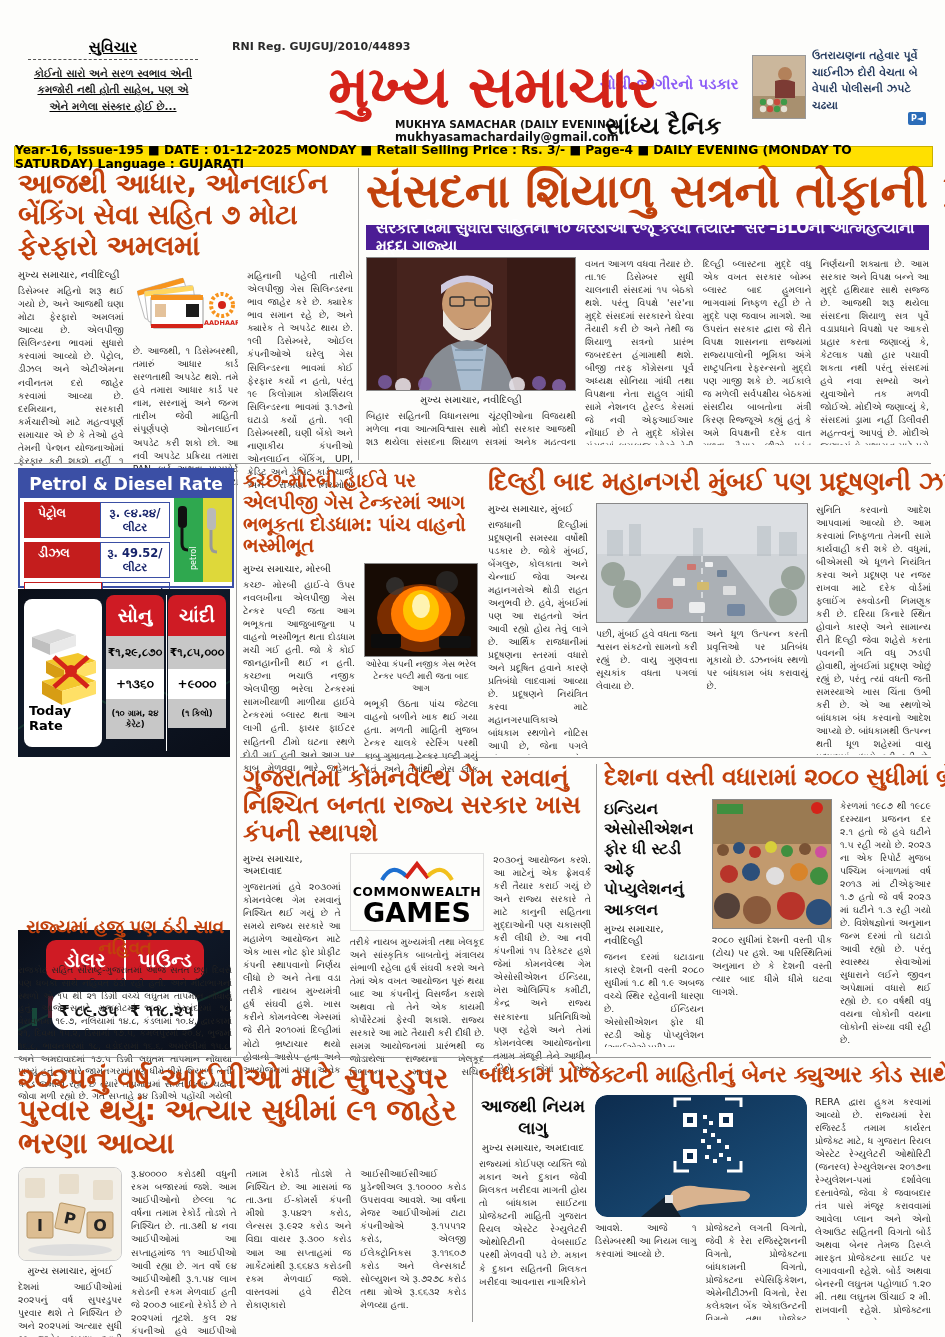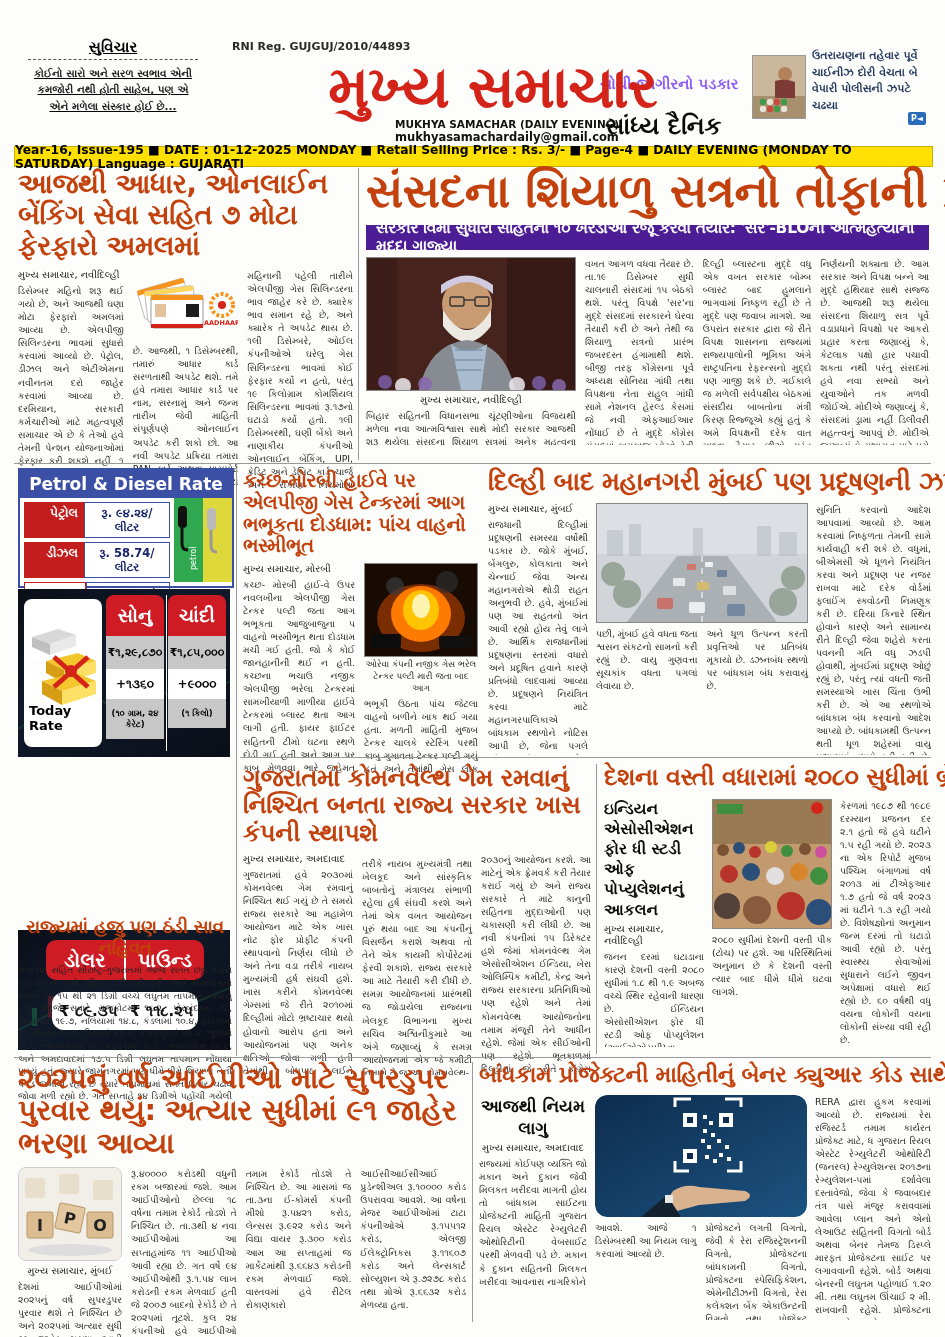--- a/index.html
+++ b/index.html
@@ -23,21 +23,21 @@
   .sandhya{font-weight:bold;font-size:24px;color:#0a0a0a;}
   .head-caption{font-weight:bold;font-size:11px;color:#243a5e;line-height:1.5;}
   .pressbadge{background:#2b6cb8;color:#fff;font-size:8px;font-weight:bold;padding:2px 3px;border-radius:2px;}
   .infobar{background:#ffe000;border:1px solid #c9b000;display:flex;align-items:center;justify-content:center;
            font-weight:bold;font-size:12.3px;color:#000;}
   .strap{background:#4c1d95;color:#fff;font-weight:bold;font-size:15.5px;display:flex;align-items:center;padding:0 10px;letter-spacing:-.3px;}
   
   .fuel-panel{border:2px solid #3b4fa5;background:#fff;}
   .fuel-head{background:#3b4fa5;color:#fff;font-weight:bold;font-size:17px;text-align:center;padding:4px 0;}
   .fuel-row{display:flex;align-items:stretch;margin:4px 4px 0 4px;}
-  .fuel-label{background:#c41d1d;color:#fff;font-weight:bold;font-size:12.5px;padding:3px 6px;min-width:48px;text-align:right;}
+  .fuel-label{background:#c41d1d;color:#fff;font-weight:bold;font-size:12.5px;padding:3px 14px;min-width:48px;text-align:left;}
   .fuel-label.cng{background:#fff;color:#c41d1d;border:1px solid #c41d1d;}
   .fuel-value{border:1px solid #3b4fa5;color:#17246b;font-weight:bold;font-size:11.5px;padding:3px 5px;flex:1;text-align:center;}
   .dark-panel{background:linear-gradient(145deg,#0a0e18 0%,#101a2a 40%,#0a0e18 100%);position:relative;overflow:hidden;}
   .metal-head{background:#cf1b24;color:#fff;font-weight:bold;font-size:19px;text-align:center;border-radius:8px 8px 0 0;padding:9px 0;}
   .metal-price{background:#c7c7c7;color:#000;font-weight:bold;font-size:12.5px;text-align:center;padding:10px 0;}
   .metal-change{background:#fff;color:#000;font-weight:bold;font-size:12px;text-align:center;padding:8px 0;}
   .metal-unit{background:#c7c7c7;color:#000;font-weight:bold;font-size:8.5px;text-align:center;padding:9px 0;}
   .today-rate{font-weight:bold;font-size:13px;color:#000;}
   .cur-head{background:#cf1b24;border-radius:10px;display:flex;color:#fff;font-weight:bold;font-size:20px;}
   .cur-head span{flex:1;text-align:center;padding:8px 0;}
@@ -166,21 +166,21 @@
   <div class="abs fuel-panel" style="left:18px;top:468px;width:212px;height:116px;">
     <div class="fuel-head">Petrol &amp; Diesel Rate</div>
     <div style="display:flex;">
       <div style="flex:1;">
         <div class="fuel-row">
           <span class="fuel-label">પેટ્રોલ</span>
           <span class="fuel-value">રૂ. ૯૪.૨૪/લીટર</span>
         </div>
         <div class="fuel-row">
           <span class="fuel-label">ડીઝલ</span>
-          <span class="fuel-value">રૂ. 58.74/લીટર</span>
+          <span class="fuel-value">રૂ. 49.52/લીટર</span>
         </div>
         <div class="fuel-row">
           <span class="fuel-label cng">CNG</span>
           <span class="fuel-value">રૂ. ૭૭.૦૦/કિલો</span>
         </div>
       </div>
       <svg viewBox="0 0 58 84" width="58" height="84">
         <rect width="29" height="84" fill="#2fa84f"></rect>
           <rect x="29" width="29" height="84" fill="#ded83a"></rect>
         <rect x="4" y="8" width="9" height="22" rx="4" fill="#111"></rect>
@@ -334,20 +334,29 @@
   <div class="abs hrule" style="left:240px;top:757px;width:691px;"></div>
 
   <div class="abs" style="left:243px;top:764px;width:348px;">
     <div class="hl" style="font-size:24.5px;">ગુજરાતમાં કોમનવેલ્થ ગેમ રમવાનું નિશ્ચિત બનતા રાજ્ય સરકાર ખાસ કંપની સ્થાપશે</div>
     <div class="cols" style="margin-top:7px;height:222px;overflow:hidden;">
       <div>
         <div class="byline">મુખ્ય સમાચાર, અમદાવાદ</div>
         <div class="body-txt">ગુજરાતમાં હવે ૨૦૩૦માં કોમનવેલ્થ ગેમ રમવાનું નિશ્ચિત થઈ ગયું છે તે સમયે રાજ્ય સરકારે આ મહામેળ આયોજન માટે એક ખાસ નોટ ફોર પ્રોફીટ કંપની સ્થાપવાનો નિર્ણય લીધો છે અને તેના વડા તરીકે નાયબ મુખ્યમંત્રી હર્ષ સંઘવી હશે. ખાસ કરીને કોમનવેલ્થ ગેમ્સમાં જે રીતે ૨૦૧૦માં દિલ્હીમાં મોટો ભ્રષ્ટાચાર થયો હોવાનો આરોપ હતા અને આયોજનમાં પણ અનેક ક્ષતિઓ જોવા મળી હતી તેમાંથી બોધપાઠ લઈને ગુજરાતમાં કોમનવેલ્થનું આયોજન શ્રેષ્ઠ અને સ્વચ્છ રહે તે માટે રાજ્ય સરકારે કંપની એક્ટ ૨૦૧૩ મુજબ નોટ ફોર પ્રોફીટ કંપની સ્થાપવા નિર્ણય લીધો છે. સરકારના ટોચના સૂત્રોના જણાવ્યા મુજબ આ કંપનીના વડા</div>
       </div>
       <div>
+        <div style="border:1px solid #ddd;padding:4px 2px;text-align:center;">
+          <svg viewBox="0 0 110 26" width="110" height="26" style="margin:0 auto;">
+            <path d="M20 22 Q30 4 44 18" stroke="#1d6fd0" stroke-width="4" fill="none"></path>
+            <path d="M44 20 L55 6 L66 20" stroke="#d42319" stroke-width="4" fill="none"></path>
+            <path d="M66 18 Q80 4 90 22" stroke="#f2c01d" stroke-width="4" fill="none"></path>
+          </svg>
+          <div style="font-weight:bold;font-size:12.5px;letter-spacing:.5px;">COMMONWEALTH</div>
+          <div style="font-weight:bold;font-size:27px;line-height:1;">GAMES</div>
+        </div>
         <div class="body-txt" style="margin-top:4px;">તરીકે નાયબ મુખ્યમંત્રી તથા ખેલકૂદ અને સાંસ્કૃતિક બાબતોનું મંત્રાલય સંભાળી રહેલા હર્ષ સંઘવી કરશે અને તેમાં એક વખત આયોજન પૂરું થયા બાદ આ કંપનીનું વિસર્જન કરાશે અથવા તો તેને એક કાયમી કોર્પોરેટમાં ફેરવી શકાશે. રાજ્ય સરકારે આ માટે તૈયારી કરી દીધી છે. સમગ્ર આયોજનમાં પ્રારંભથી જ જોડાયેલા રાજ્યના ખેલકૂદ વિભાગના મુખ્ય સચિવ અશ્વિનીકુમારે આ અંગે જણાવ્યું કે સમગ્ર આયોજનમાં એક જે કમીટી નિમાશે તે જ આ કોમનવેલ્થ-</div>
       </div>
       <div>
         <div class="body-txt">૨૦૩૦નું આયોજન કરશે. આ માટેનું એક ફ્રેમવર્ક કરી તૈયાર કરાઈ ગયું છે અને રાજ્ય સરકારે તે માટે કાનુની સહિતના મુદ્દાઓની પણ ચકાસણી કરી લીધી છે. આ નવી કંપનીમાં ૧૫ ડિરેક્ટર હશે જેમાં કોમનવેલ્થ ગેમ એસોસીએશન ઈન્ડિયા, ખેરા ઓલિમ્પિક કમીટી, કેન્દ્ર અને રાજ્ય સરકારના પ્રતિનિધિઓ પણ રહેશે અને તેમાં કોમનવેલ્થ આયોજનોના તમામ મંજૂરી તેને આધીન રહેશે. જેમાં એક સીઈઓની પણ રહેશે. ભૂતકાળમાં દિલ્હીમાં જે રીતે કોંગ્રેસ સરકાર સમયે કોમનવેલ્થનું આયોજન થયું હતું તેમાં ભ્રષ્ટાચાર સૌથી મોટો મુદ્દો બની ગયો હતો પરંતુ રાજ્ય સરકાર ૨૦૩૦ જ નહીં ૨૦૩૬ના ઓલિમ્પિક આયોજનમાં પણ બેનમુન તૈયારીઓનું મોડલ રજૂ કરશે.</div>
       </div>
     </div>
   </div>
 
   <div class="abs vrule" style="left:596px;top:764px;height:290px;"></div>
 

